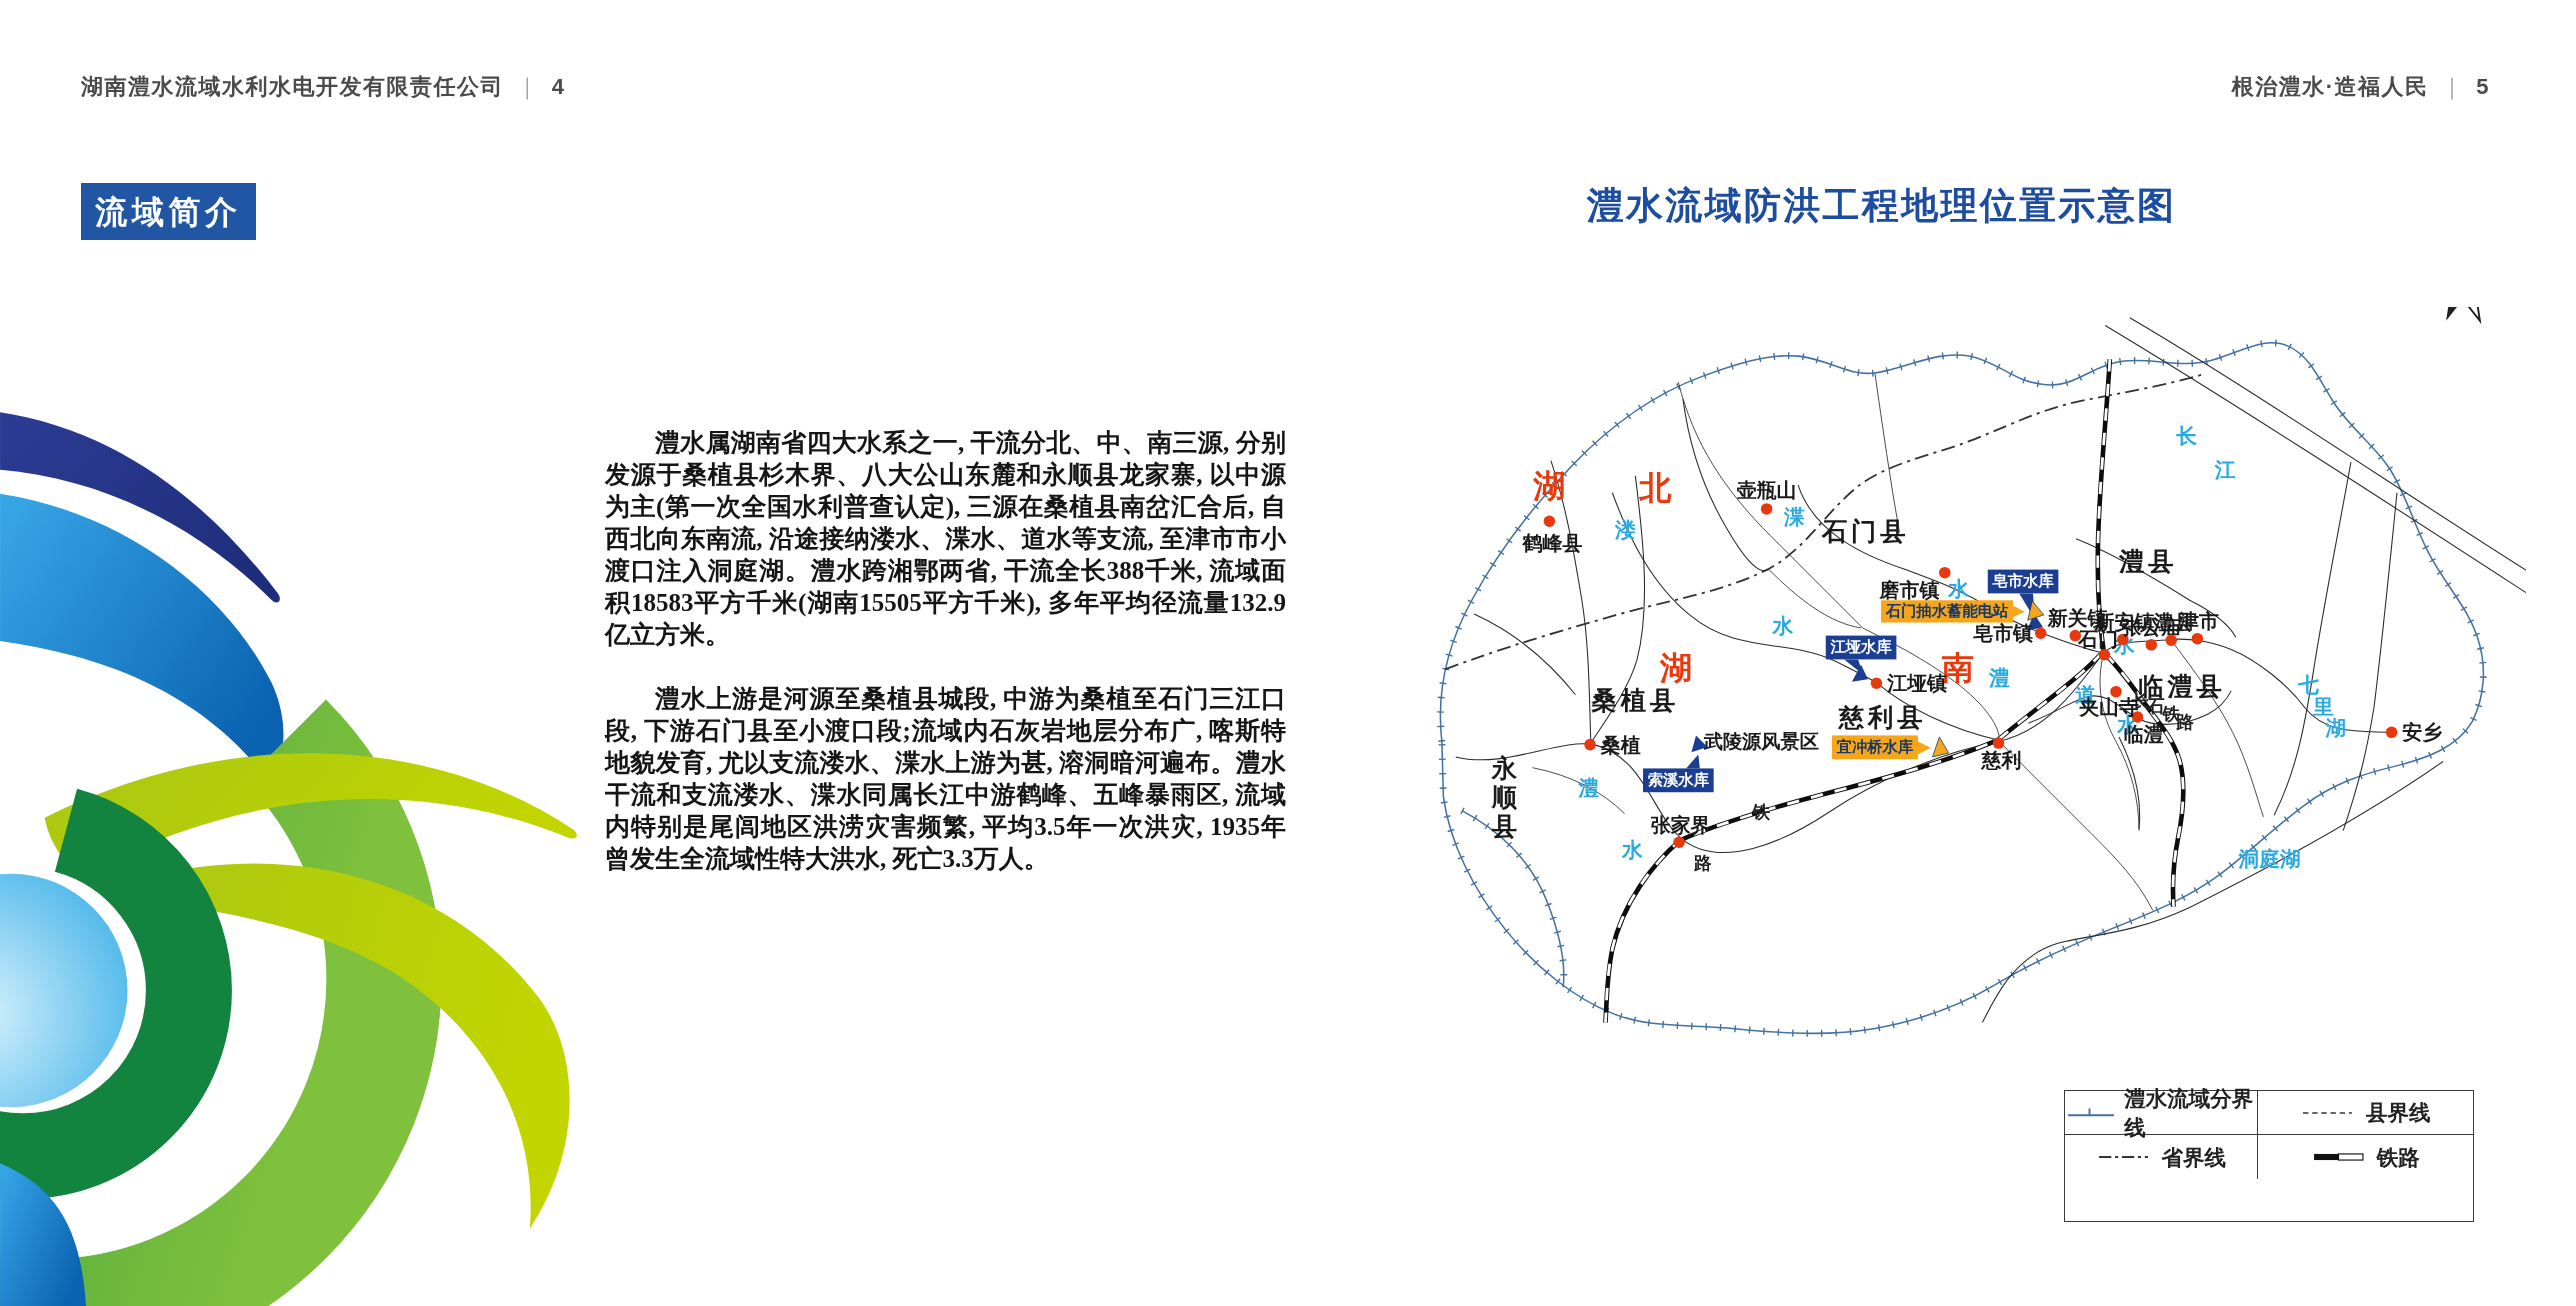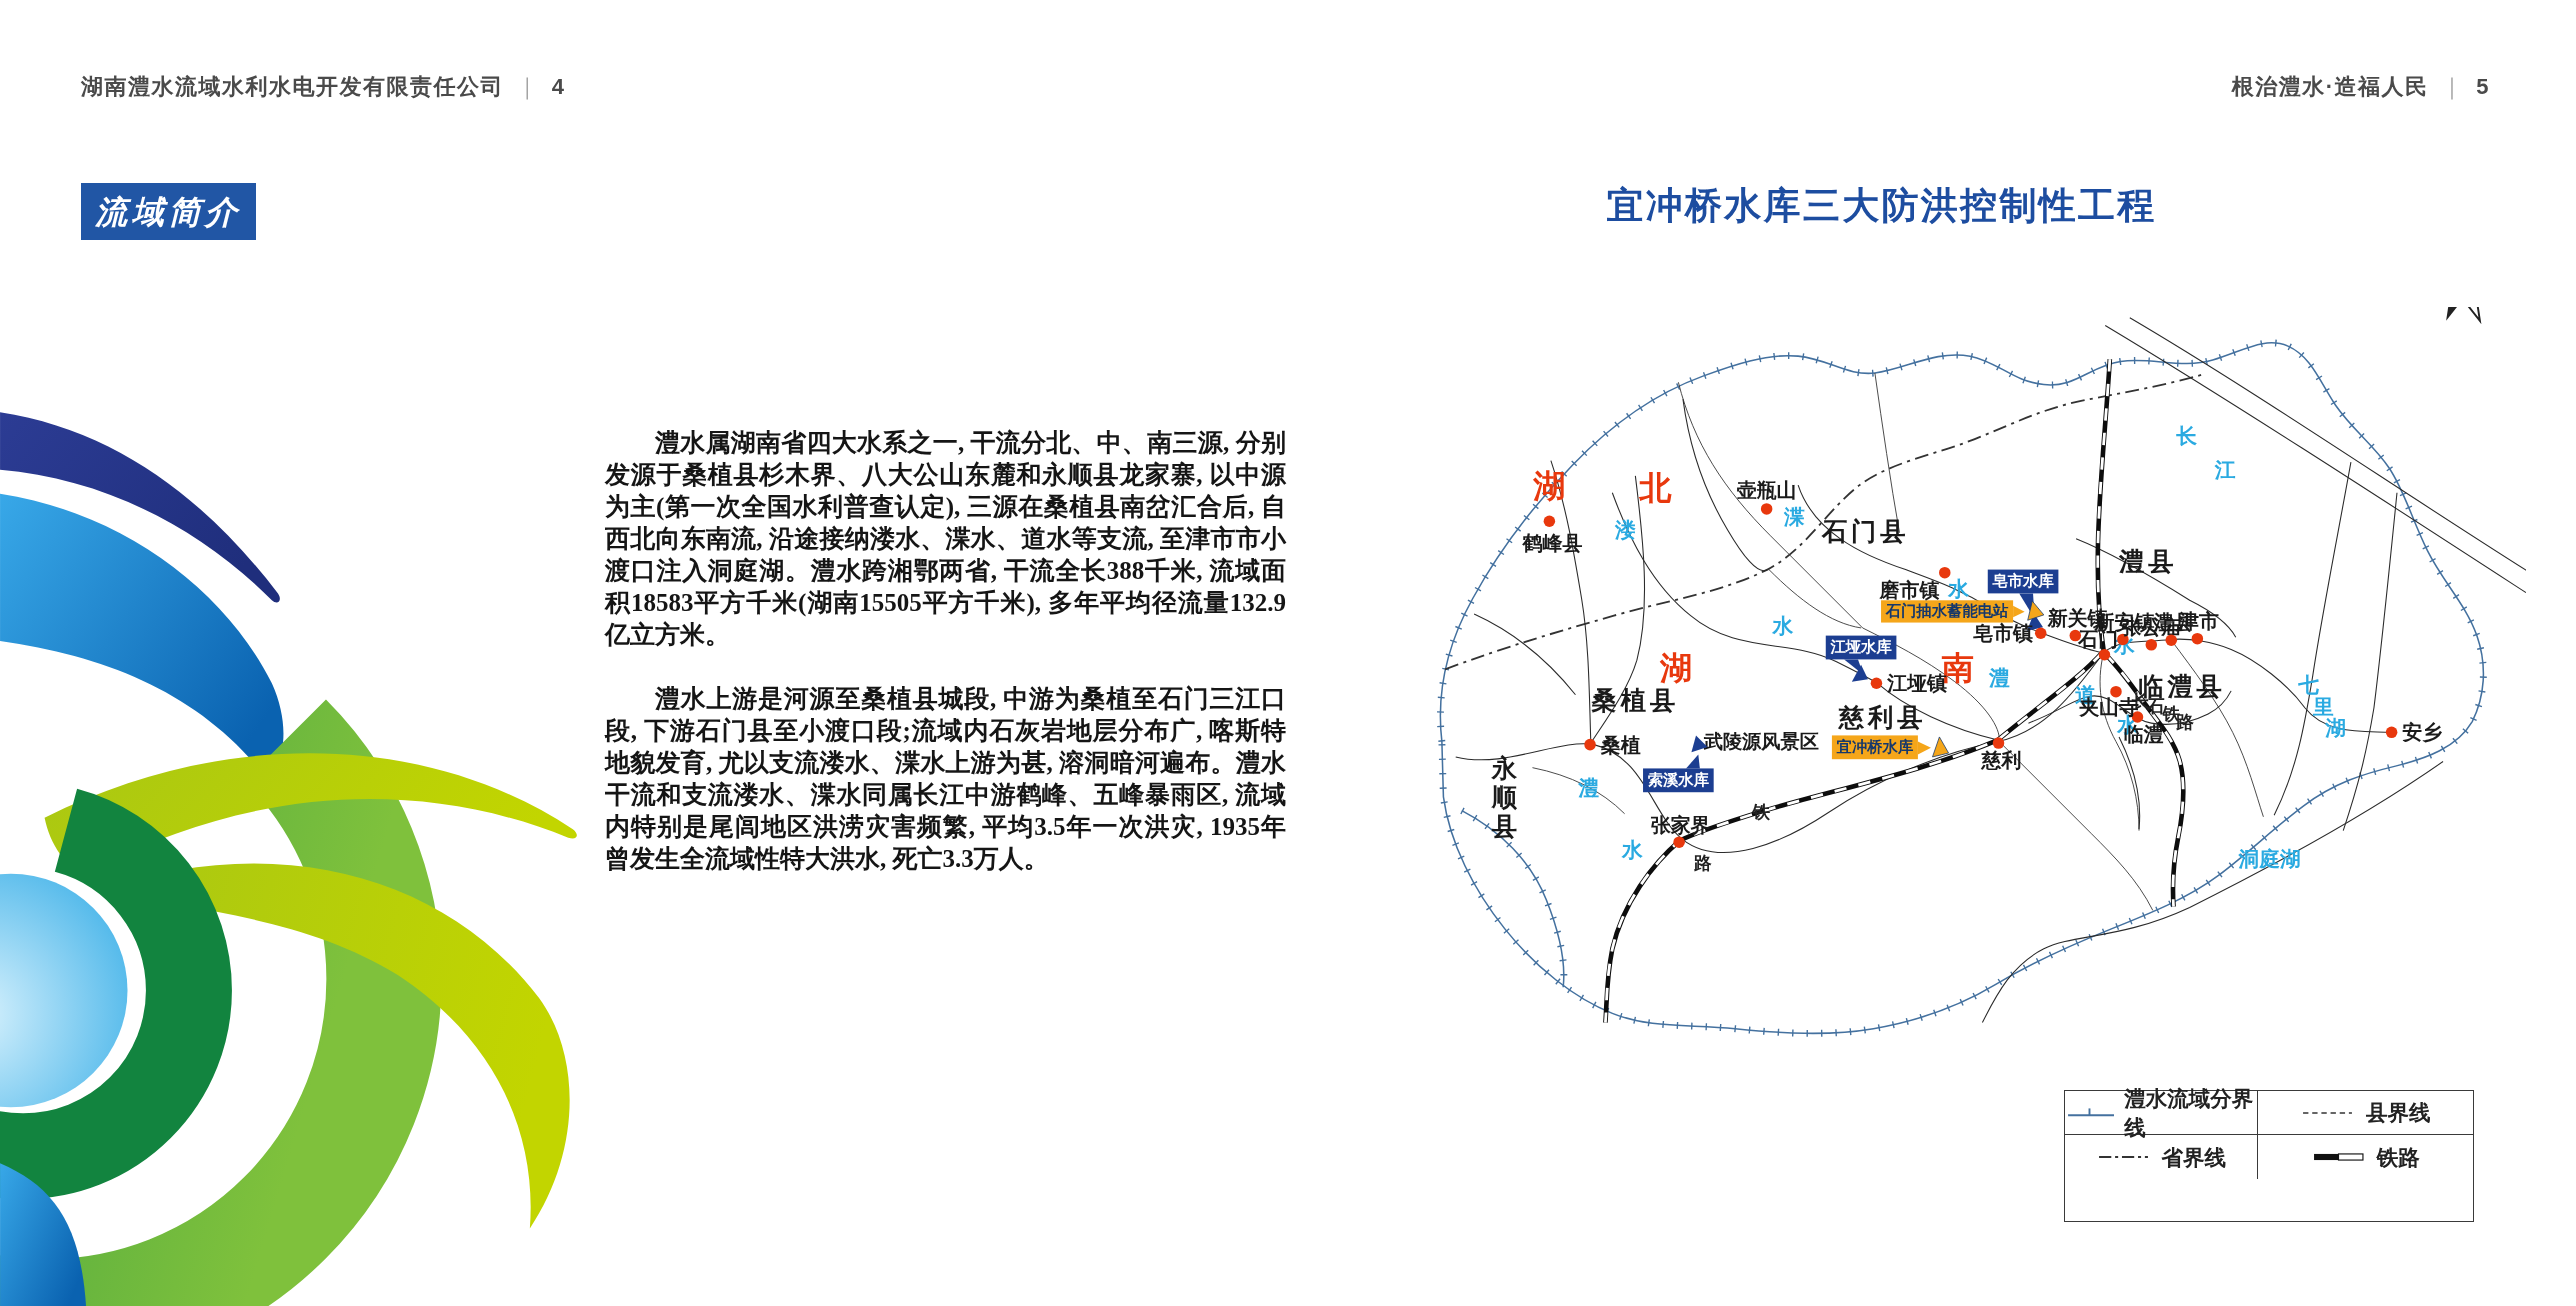--- a/index.html
+++ b/index.html
@@ -4,21 +4,21 @@
 <style>
   html,body{margin:0;padding:0;background:#ffffff;}
   body{width:2576px;height:1306px;position:relative;overflow:hidden;
        font-family:"Liberation Sans", sans-serif;}
   .hdr{position:absolute;top:72px;font-size:22px;font-weight:bold;color:#4a4a4a;letter-spacing:1.5px;white-space:nowrap;}
   .hdr .sep{color:#9a9a9a;font-weight:normal;padding:0 12.3px;}
   .hdr-left{left:81px;}
   .hdr-right{right:86px;text-align:right;margin-left:28px;}
   .section-box{position:absolute;left:81px;top:183px;width:175px;height:57px;
        background:#2156a5;color:#ffffff;font-size:32px;font-weight:bold;
-       text-align:center;line-height:58px;letter-spacing:4.6px;font-style:italic;}
+       text-align:center;line-height:58px;letter-spacing:4.6px;}
   .bodytext{position:absolute;left:605px;top:427px;width:693px;
        font-family:"Liberation Serif", serif;font-size:25px;line-height:32px;
        color:#151515;font-weight:600;text-align:justify;}
   .bodytext p{margin:0 12px 32px 0;text-indent:2em;}
   .map-title{position:absolute;left:1459px;top:181px;width:845px;text-align:center;
        font-size:37px;font-weight:bold;color:#1d4da0;letter-spacing:2.3px;}
   .legend{position:absolute;left:2064px;top:1090px;width:410px;height:132px;
        border:1.5px solid #3a3a3a;box-sizing:border-box;background:#fff;}
   .legend-title{height:41px;line-height:41px;text-align:center;font-size:25px;font-weight:bold;
        color:#222;border-bottom:1.5px solid #3a3a3a;letter-spacing:23px;text-indent:23px;}
@@ -88,21 +88,21 @@
   <circle cx="30" cy="795" r="216" fill="none" stroke="#12843f" stroke-width="112" pathLength="360" stroke-dasharray="245 115" stroke-dashoffset="75"></circle>
   <circle cx="14" cy="795" r="152" fill="url(#gLight)"></circle>
   <path fill="url(#gBlue)" d="M0,1020 C70,1050 105,1100 112,1206 L0,1206 Z"></path>
 </svg>
 
 <div class="bodytext">
   <p>澧水属湖南省四大水系之一, 干流分北、中、南三源, 分别发源于桑植县杉木界、八大公山东麓和永顺县龙家寨, 以中源为主(第一次全国水利普查认定), 三源在桑植县南岔汇合后, 自西北向东南流, 沿途接纳溇水、渫水、道水等支流, 至津市市小渡口注入洞庭湖。澧水跨湘鄂两省, 干流全长388千米, 流域面积18583平方千米(湖南15505平方千米), 多年平均径流量132.9亿立方米。</p>
   <p>澧水上游是河源至桑植县城段, 中游为桑植至石门三江口段, 下游石门县至小渡口段;流域内石灰岩地层分布广, 喀斯特地貌发育, 尤以支流溇水、渫水上游为甚, 溶洞暗河遍布。澧水干流和支流溇水、渫水同属长江中游鹤峰、五峰暴雨区, 流域内特别是尾闾地区洪涝灾害频繁, 平均3.5年一次洪灾, 1935年曾发生全流域性特大洪水, 死亡3.3万人。</p>
 </div>
 
-<div class="map-title">宜冲桥水库三大防洪控制性工程</div>
+<div class="map-title">澧水流域防洪工程地理位置示意图</div>
 
 <svg id="map-svg" style="position:absolute;left:1405px;top:307px;" width="1121" height="929" viewBox="1830 400 1460 1210">
 
   <g>
     <path class="basintick" d="M1878,966 C1870,898 1888,834 1918,780 C1950,722 1994,662 2048,606 C2094,558 2152,514 2218,490 C2256,476 2302,460 2342,464 C2382,468 2406,490 2442,486 C2482,481 2520,456 2566,464 C2602,471 2622,497 2662,501 C2702,506 2722,477 2762,471 C2802,465 2842,481 2882,469 C2922,457 2950,438 2980,451 C3010,464 3022,498 3042,528 C3064,560 3092,580 3112,610 C3132,640 3142,678 3162,718 C3182,758 3212,788 3226,828 C3240,868 3236,908 3220,940 C3200,974 3160,988 3120,998 C3078,1008 3040,1020 3000,1050 C2960,1080 2930,1110 2890,1140 C2850,1170 2800,1190 2750,1210 C2700,1230 2650,1252 2600,1282 C2550,1312 2498,1330 2440,1340 C2382,1350 2320,1346 2260,1340 C2200,1334 2150,1340 2100,1320 C2050,1300 2000,1260 1960,1210 C1920,1160 1888,1098 1880,1038 Z"></path>
     <path class="basinline" d="M1878,966 C1870,898 1888,834 1918,780 C1950,722 1994,662 2048,606 C2094,558 2152,514 2218,490 C2256,476 2302,460 2342,464 C2382,468 2406,490 2442,486 C2482,481 2520,456 2566,464 C2602,471 2622,497 2662,501 C2702,506 2722,477 2762,471 C2802,465 2842,481 2882,469 C2922,457 2950,438 2980,451 C3010,464 3022,498 3042,528 C3064,560 3092,580 3112,610 C3132,640 3142,678 3162,718 C3182,758 3212,788 3226,828 C3240,868 3236,908 3220,940 C3200,974 3160,988 3120,998 C3078,1008 3040,1020 3000,1050 C2960,1080 2930,1110 2890,1140 C2850,1170 2800,1190 2750,1210 C2700,1230 2650,1252 2600,1282 C2550,1312 2498,1330 2440,1340 C2382,1350 2320,1346 2260,1340 C2200,1334 2150,1340 2100,1320 C2050,1300 2000,1260 1960,1210 C1920,1160 1888,1098 1880,1038 Z"></path>
     <path class="basintick" d="M1904,1056 C1954,1082 1994,1122 2014,1172 C2030,1212 2040,1250 2036,1286"></path>
     <path class="basinline" d="M1904,1056 C1954,1082 1994,1122 2014,1172 C2030,1212 2040,1250 2036,1286"></path>
   </g>
 

